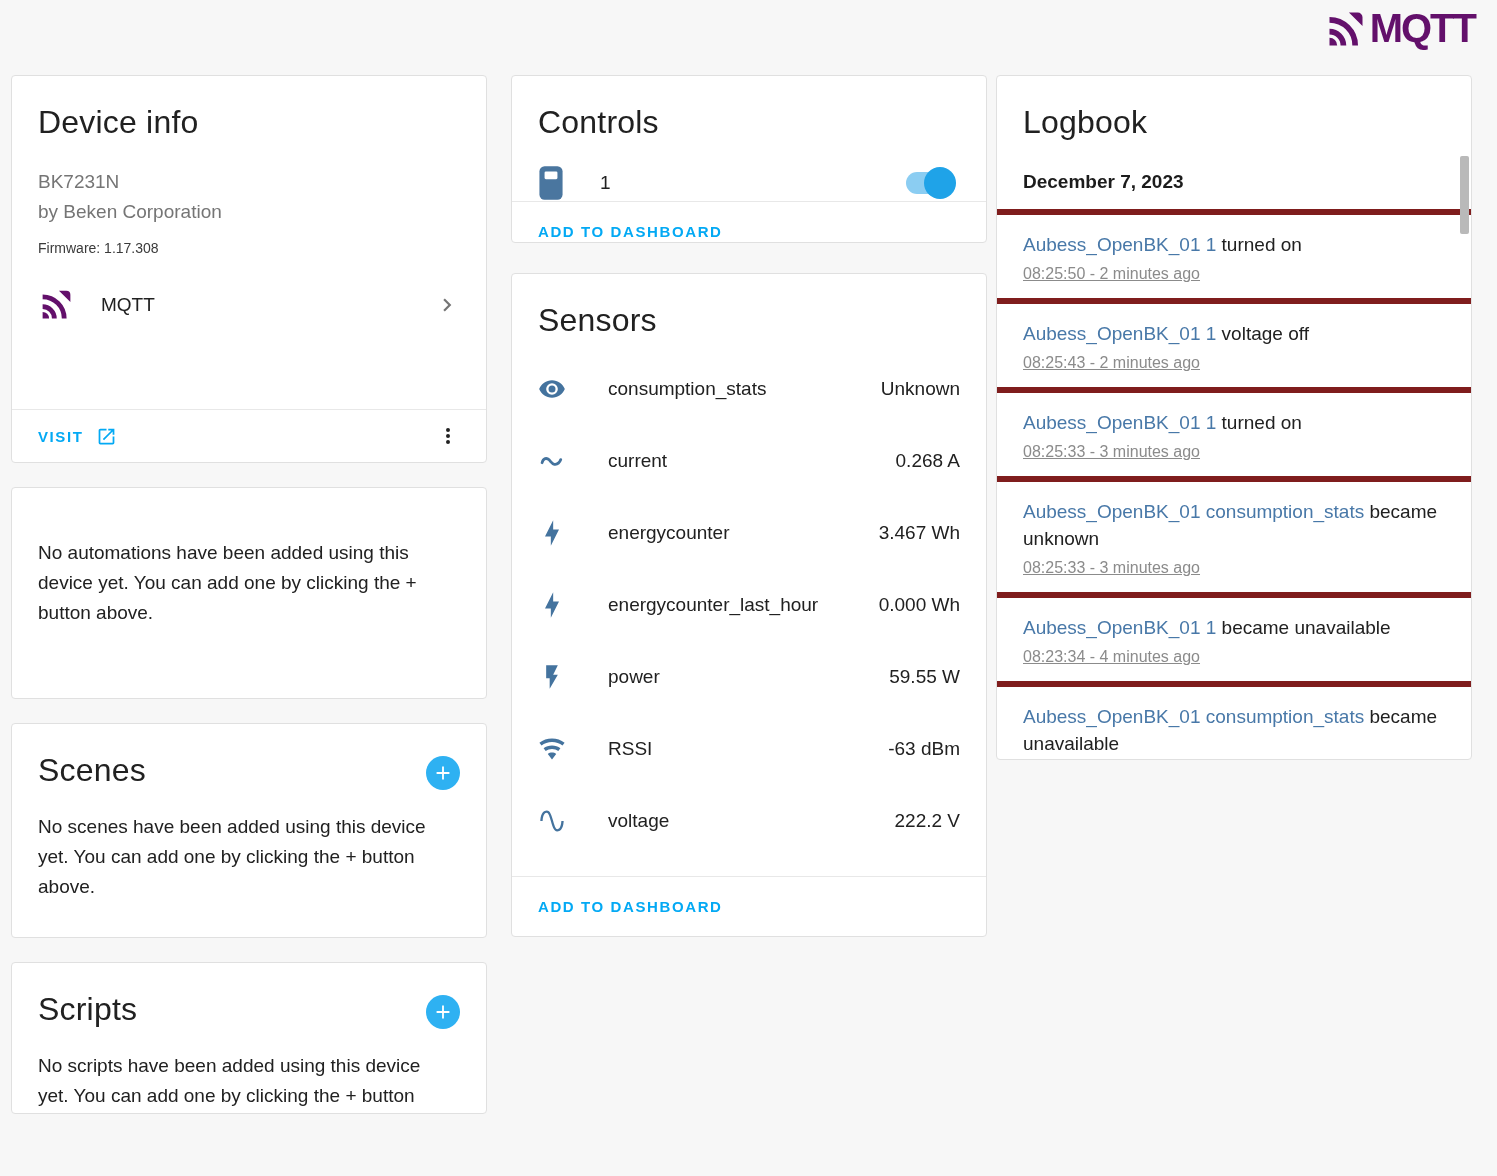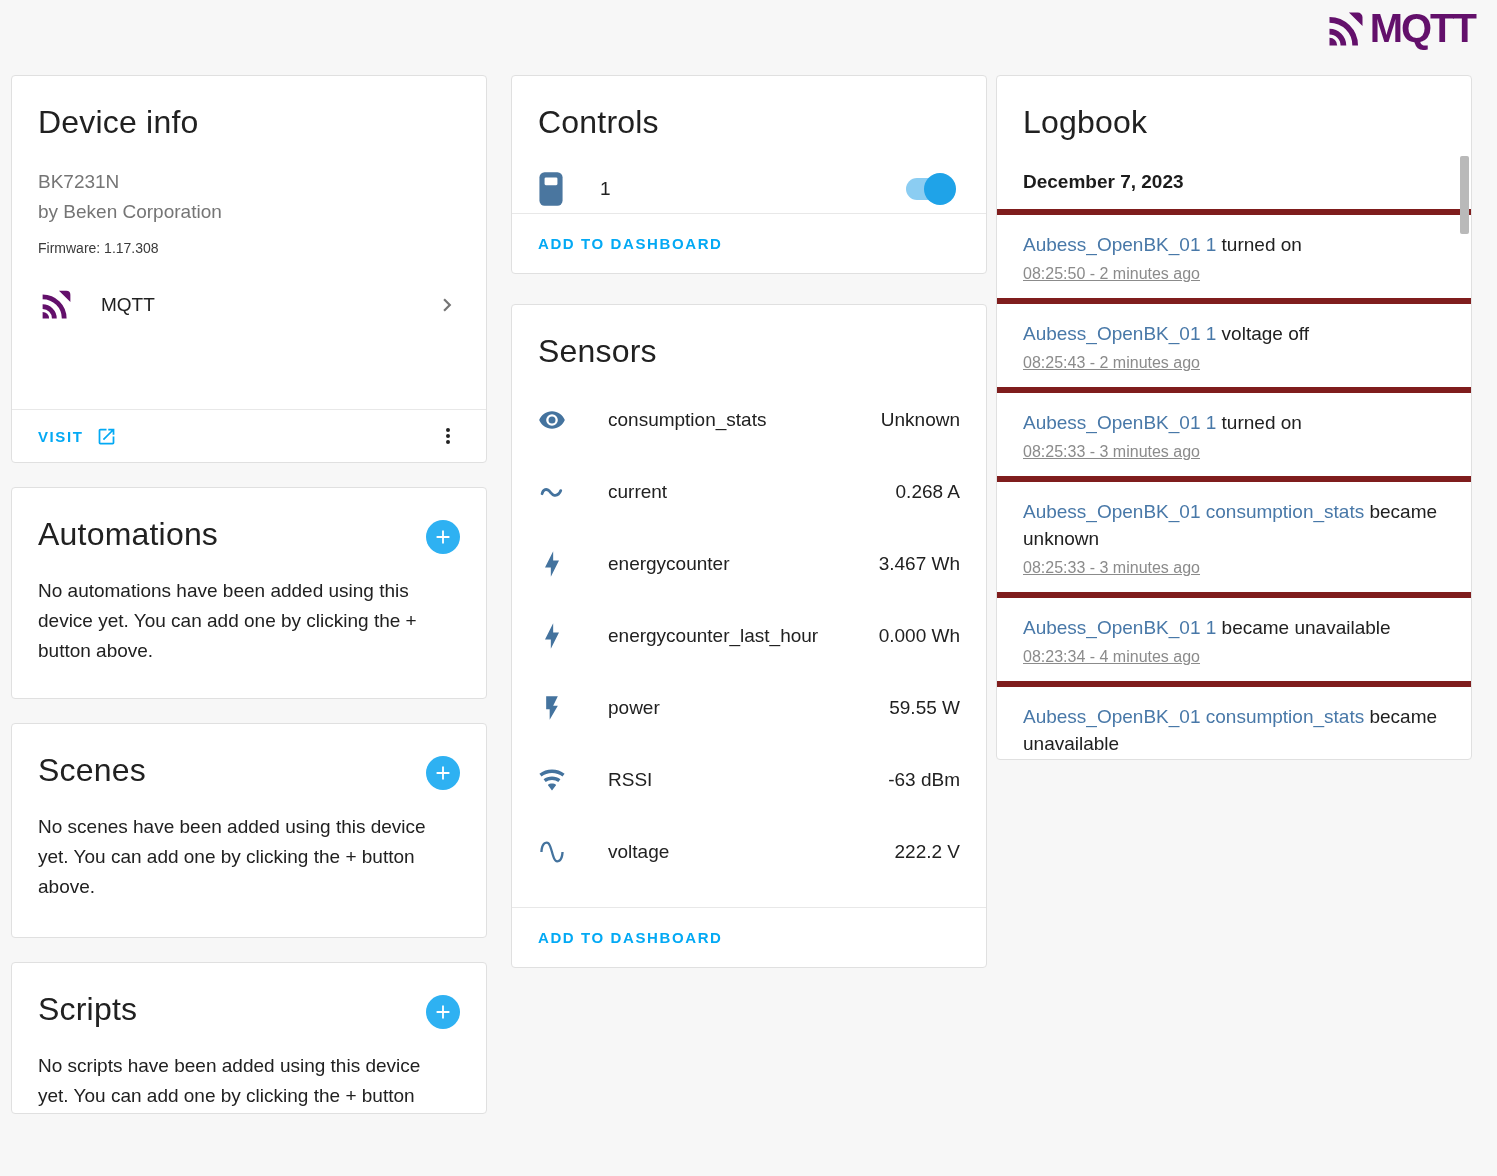--- a/index.html
+++ b/index.html
@@ -69,21 +69,21 @@
   .empty-card { margin-bottom:24px; padding:28px 26px 24px; }
   .empty-card .title-row { display:flex; align-items:flex-start; justify-content:space-between; }
   .fab {
     width:34px; height:34px; border-radius:50%;
     background:#2eb1f2; display:flex; align-items:center; justify-content:center;
     cursor:pointer; flex:0 0 auto; margin-top:4px;
   }
   .empty-text { margin-top:22px; font-size:19px; line-height:30px; color:#212121; padding-right:8px; }
 
   
-  .controls-card { height:199px; margin-bottom:30px; }
+  .controls-card { height:168px; margin-bottom:30px; }
   .controls-card .card-title { margin:28px 26px 0; }
   .control-row {
     margin:24px 26px 0; display:flex; align-items:center; flex:1;
   }
   .control-row .entity-label { margin-left:36px; font-size:19px; }
   .toggle { margin-left:auto; margin-right:8px; position:relative; width:46px; height:22px; cursor:pointer; }
   .toggle .track { position:absolute; left:0; top:0; width:46px; height:22px; border-radius:11px; background:#8bcdf2; }
   .toggle .knob {
     position:absolute; right:-4px; top:-5px; width:32px; height:32px;
     border-radius:50%; background:#1fa3e8;
@@ -168,30 +168,20 @@
       </span>
       <span class="dots-btn">
         <svg width="24" height="24" viewBox="0 0 24 24">
             <path d="M12,16A2,2 0 0,1 14,18A2,2 0 0,1 12,20A2,2 0 0,1 10,18A2,2 0 0,1 12,16M12,10A2,2 0 0,1 14,12A2,2 0 0,1 12,14A2,2 0 0,1 10,12A2,2 0 0,1 12,10M12,4A2,2 0 0,1 14,6A2,2 0 0,1 12,8A2,2 0 0,1 10,6A2,2 0 0,1 12,4Z" fill="#212121"></path>
           </svg>
       </span>
     </div>
   </div>
 
   <div class="card empty-card" style="height:212px;">
-    <div class="title-row">
-      <div class="card-title">Automations</div>
-      <div class="fab">
-        <span>
-          <svg width="22" height="22" viewBox="0 0 24 24">
-              <path d="M19,13H13V19H11V13H5V11H11V5H13V11H19V13Z" fill="#ffffff"></path>
-            </svg>
-        </span>
-      </div>
-    </div>
     <div class="empty-text">No automations have been added using this device yet. You can add one by clicking the + button above.</div>
   </div>
 
   <div class="card empty-card" style="height:215px;">
     <div class="title-row">
       <div class="card-title">Scenes</div>
       <div class="fab">
         <span>
           <svg width="22" height="22" viewBox="0 0 24 24">
               <path d="M19,13H13V19H11V13H5V11H11V5H13V11H19V13Z" fill="#ffffff"></path>

